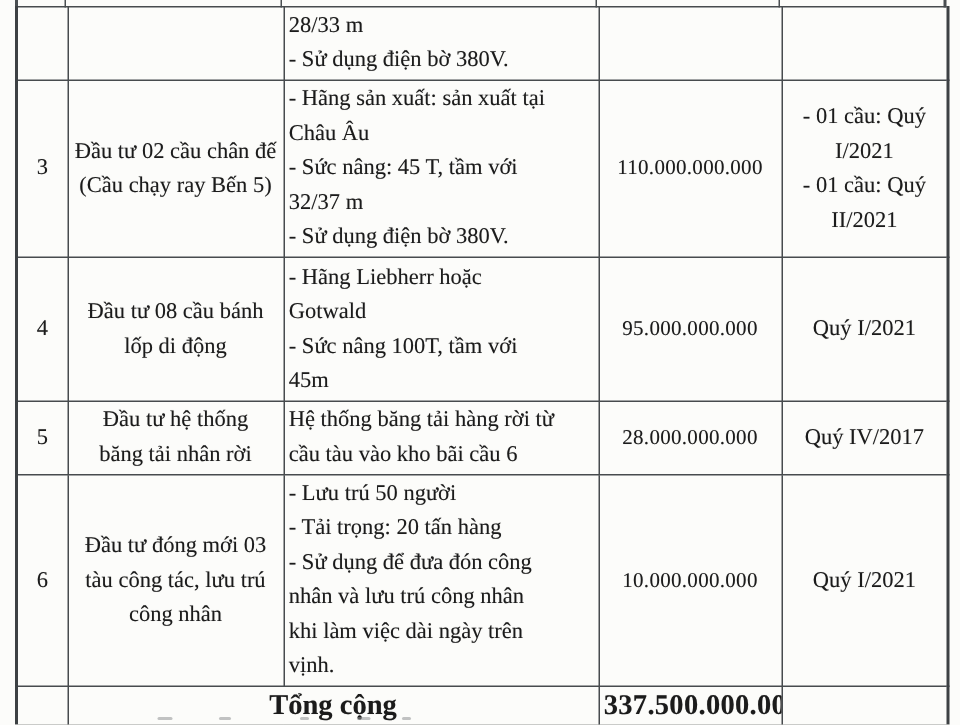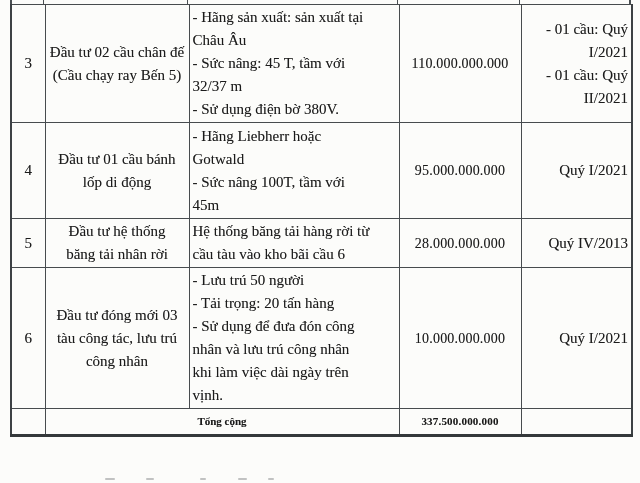--- a/index.html
+++ b/index.html
@@ -47,34 +47,34 @@
     border-left: 2px solid #3d4144;
     border-right: 2px solid #3d4144;
     border-bottom: 3px solid #34383a;
     border-top: 1px solid #474b4e;
   }
 
   td.c-no     { text-align: center; }
   td.c-item   { text-align: center; padding-left: 6px; }
   td.c-detail { text-align: left; padding-left: 7px; }
   td.c-amount { text-align: center; font-size: 14px; letter-spacing: 0.2px; }
-  td.c-sched  { text-align: right; }
+  td.c-sched  { text-align: center; }
 
   .lines { white-space: pre-line; }
 
   tr.rh-cont  td { height: 46px; }
   tr.rh-r3    td { height: 112px; }
   tr.rh-r4    td { height: 93px; margin-top: 20px; }
   tr.rh-r5    td { height: 46px; }
   tr.rh-r6    td { height: 130px; }
   tr.rh-total td { height: 22px; }
 
   tr.rh-total td {
     font-weight: bold;
-    font-size: 11px;
+    font-size: 19px;
   }
   td.c-total-label { text-align: center; }
 
   
   .cutoff-mark {
     position: absolute;
     top: 478px;
     height: 2px;
     background: #8f9294;
     opacity: 0.55;
@@ -93,54 +93,62 @@
 
 <table class="doc-table">
   <colgroup>
     <col style="width:34px">
     <col style="width:144px">
     <col style="width:210px">
     <col style="width:122px">
     <col style="width:111px">
   </colgroup>
   <tbody>
+    <tr class="rh-cont">
+      <td class="c-no"></td>
+      <td class="c-item"></td>
+      <td class="c-detail lines">28/33 m
+- Sử dụng điện bờ 380V.</td>
+      <td class="c-amount"></td>
+      <td class="c-sched"></td>
+    </tr>
     <tr class="rh-r3">
       <td class="c-no">3</td>
       <td class="c-item lines">Đầu tư 02 cầu chân đế
 (Cầu chạy ray Bến 5)</td>
       <td class="c-detail lines">- Hãng sản xuất: sản xuất tại
 Châu Âu
 - Sức nâng: 45 T, tầm với
 32/37 m
 - Sử dụng điện bờ 380V.</td>
       <td class="c-amount">110.000.000.000</td>
       <td class="c-sched lines">- 01 cầu: Quý
 I/2021
 - 01 cầu: Quý
 II/2021</td>
     </tr>
     <tr class="rh-r4">
       <td class="c-no">4</td>
-      <td class="c-item lines">Đầu tư 01 cầu bánh
+      <td class="c-item lines">Đầu tư 08 cầu bánh
 lốp di động</td>
       <td class="c-detail lines">- Hãng Liebherr hoặc
 Gotwald
 - Sức nâng 100T, tầm với
 45m</td>
       <td class="c-amount">95.000.000.000</td>
       <td class="c-sched">Quý I/2021</td>
     </tr>
     <tr class="rh-r5">
       <td class="c-no">5</td>
       <td class="c-item lines">Đầu tư hệ thống
 băng tải nhân rời</td>
       <td class="c-detail lines">Hệ thống băng tải hàng rời từ
 cầu tàu vào kho bãi cầu 6</td>
       <td class="c-amount">28.000.000.000</td>
-      <td class="c-sched">Quý IV/2013</td>
+      <td class="c-sched">Quý IV/2017</td>
     </tr>
     <tr class="rh-r6">
       <td class="c-no">6</td>
       <td class="c-item lines">Đầu tư đóng mới 03
 tàu công tác, lưu trú
 công nhân</td>
       <td class="c-detail lines">- Lưu trú 50 người
 - Tải trọng: 20 tấn hàng
 - Sử dụng để đưa đón công
 nhân và lưu trú công nhân

